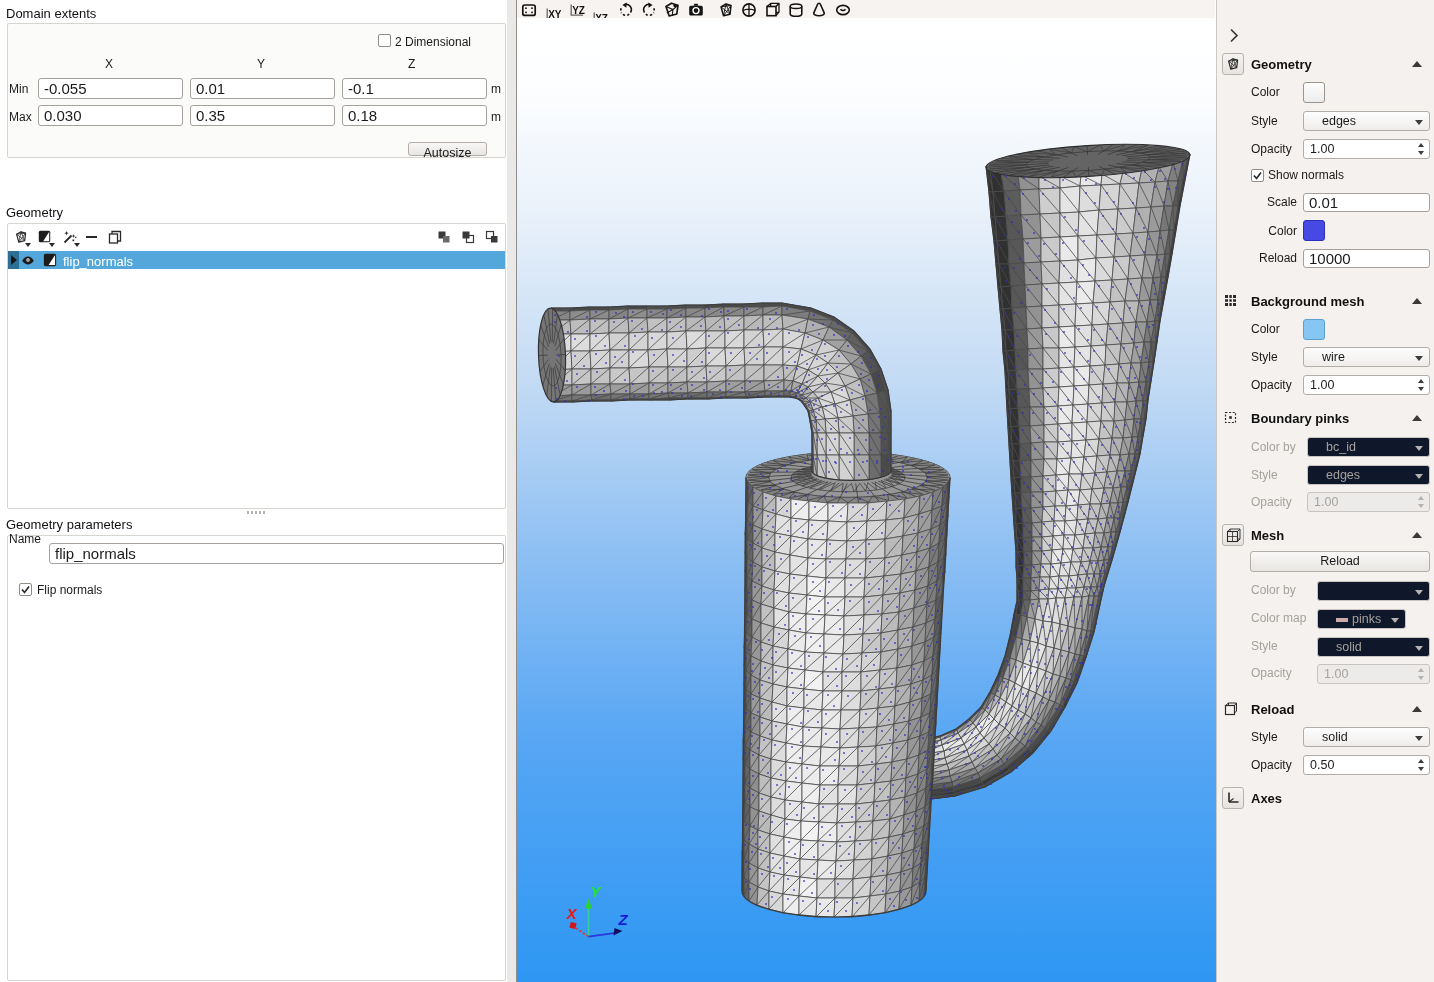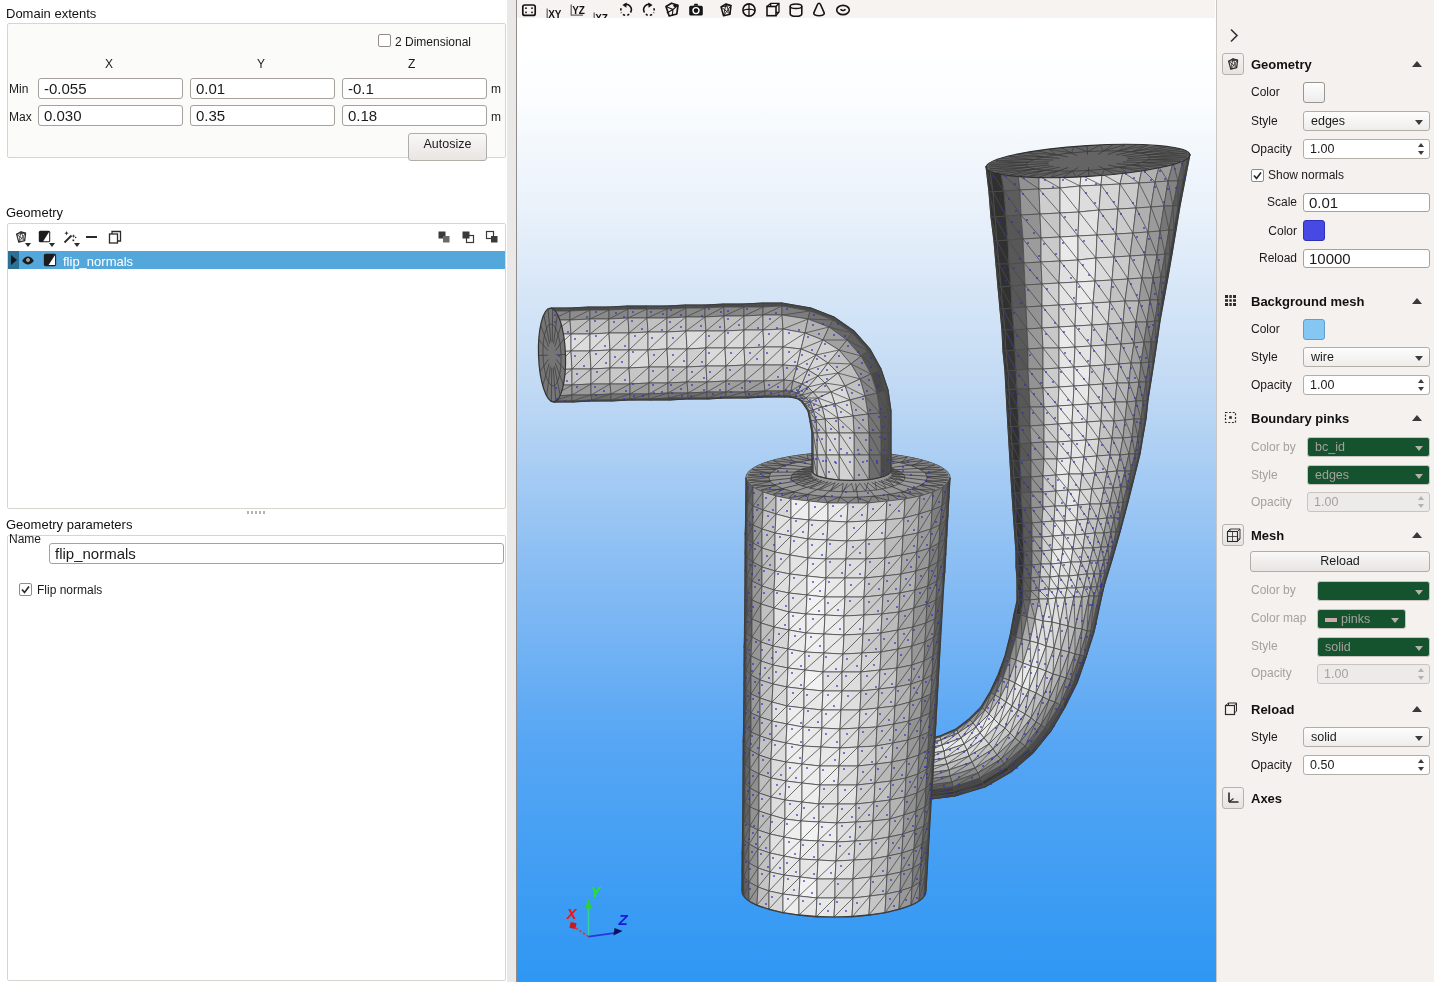--- a/index.html
+++ b/index.html
@@ -2,23 +2,23 @@
 <html><head><meta charset="utf-8"><style>
 *{box-sizing:border-box;margin:0;padding:0}
 html,body{width:1434px;height:982px;overflow:hidden}
 body{font-family:"Liberation Sans",sans-serif;font-size:12.5px;color:#1a1a1a;background:#fff;position:relative}
 .abs{position:absolute}
 .title{font-weight:normal;font-size:13px;color:#111}
 .gbox{position:absolute;border:1px solid #d8d5d1;border-radius:2px;background:#fbfbfa}
 .inp{position:absolute;border:1px solid #a6a19c;border-radius:3px;background:#fff;font-size:15px;line-height:19px;padding-left:5px;white-space:nowrap}
 .btn{position:absolute;border:1px solid #b3ada7;border-radius:3px;background:linear-gradient(#f9f8f7,#e8e5e2);font-size:12.5px;text-align:center;color:#1a1a1a}
 .cb{position:absolute;width:13px;height:13px;border:1px solid #928c86;border-radius:2px;background:#fff}
-.combo{position:absolute;height:20px;border:1px solid #b3ada8;border-radius:3px;background:linear-gradient(#fdfdfd,#efedeb);font-size:12.5px;line-height:18px;padding-left:7px;color:#1a1a1a}
+.combo{position:absolute;height:20px;border:1px solid #b3ada8;border-radius:3px;background:linear-gradient(#fdfdfd,#efedeb);font-size:12.5px;line-height:18px;padding-left:18px;color:#1a1a1a}
 .combo:after{content:"";position:absolute;right:6px;top:8px;border-left:4px solid transparent;border-right:4px solid transparent;border-top:5px solid #3c3c3c}
-.combo.dis{color:#a5a19d;background:#14532d;border-color:#c9c4c0}
+.combo.dis{color:#a5a19d;background:#0f172a;border-color:#c9c4c0}
 .combo.dis:after{border-top-color:#b5b1ad}
 .spin{position:absolute;height:20px;border:1px solid #b3ada8;border-radius:3px;background:#fff;font-size:12.5px;line-height:18px;padding-left:6px;color:#1a1a1a}
 .spin.dis{color:#a5a19d;background:#edebe9;border-color:#c9c4c0}
 .spin .up{position:absolute;right:5px;top:3px;border-left:3.5px solid transparent;border-right:3.5px solid transparent;border-bottom:4.5px solid #3c3c3c}
 .spin .dn{position:absolute;right:5px;bottom:3px;border-left:3.5px solid transparent;border-right:3.5px solid transparent;border-top:4.5px solid #3c3c3c}
 .spin.dis .up{border-bottom-color:#b5b1ad}
 .spin.dis .dn{border-top-color:#b5b1ad}
 .lbl{position:absolute;font-size:12px;color:#1a1a1a;white-space:nowrap}
 .lbl.dis{color:#a5a19d}
 .sect{position:absolute;font-weight:bold;font-size:13px;color:#111;white-space:nowrap}
@@ -37,21 +37,21 @@
 <div class="lbl" style="left:9px;top:82px">Min</div>
 <div class="lbl" style="left:9px;top:110px">Max</div>
 <div class="inp" style="left:38px;top:78px;width:145px;height:21px">-0.055</div>
 <div class="inp" style="left:190px;top:78px;width:145px;height:21px">0.01</div>
 <div class="inp" style="left:342px;top:78px;width:145px;height:21px">-0.1</div>
 <div class="inp" style="left:38px;top:105px;width:145px;height:21px">0.030</div>
 <div class="inp" style="left:190px;top:105px;width:145px;height:21px">0.35</div>
 <div class="inp" style="left:342px;top:105px;width:145px;height:21px">0.18</div>
 <div class="lbl" style="left:491px;top:82px">m</div>
 <div class="lbl" style="left:491px;top:110px">m</div>
-<div class="btn" style="left:408px;top:133px;width:79px;height:28px;line-height:20px">Autosize</div>
+<div class="btn" style="left:408px;top:142px;width:79px;height:14px;line-height:20px">Autosize</div>
 <div class="title abs" style="left:6px;top:205px">Geometry</div>
 <div class="gbox" style="left:7px;top:223px;width:499px;height:286px;background:#fff"></div>
 <div class="abs" style="left:14px;top:230px"><svg width="14" height="14" viewBox="0 0 14 14">
       <path d="M2.6,4.2L7,1.8L11.6,3.1L10.7,10.7L4.8,12.2z" fill="none" stroke="#2a2a2a" stroke-width="1.2" stroke-linejoin="round"></path>
       <path d="M2.6,4.2L11.6,3.1M2.6,4.2L10.7,10.7M7,1.8L4.8,12.2M7,1.8L10.7,10.7M11.6,3.1L4.8,12.2" stroke="#2a2a2a" stroke-width="0.8" fill="none"></path>
     </svg></div>
 <div class="abs" style="left:25px;top:243px;width:0;height:0;border-left:3px solid transparent;border-right:3px solid transparent;border-top:4px solid #2a2a2a"></div>
 <div class="abs" style="left:38px;top:230px"><svg width="13" height="13" viewBox="0 0 13 13">
       <rect x="0.8" y="0.8" width="11.4" height="11.4" rx="1.5" fill="#1c1c1c"></rect>
       <path d="M11.2,1.8L5.2,11.2h6z" fill="#fff"></path>

